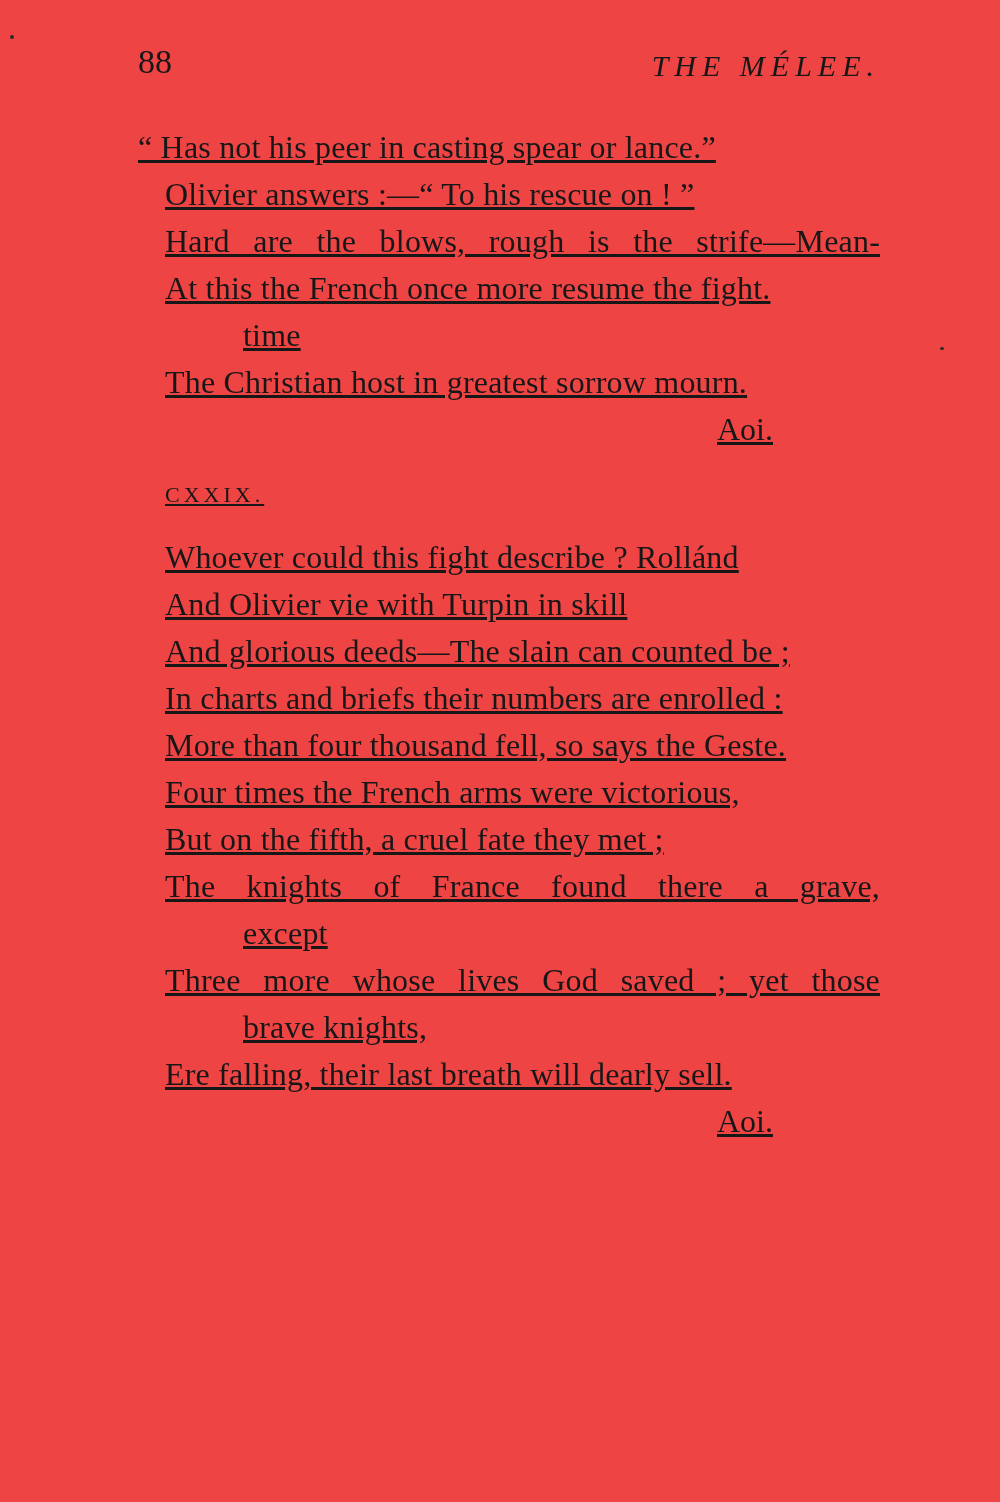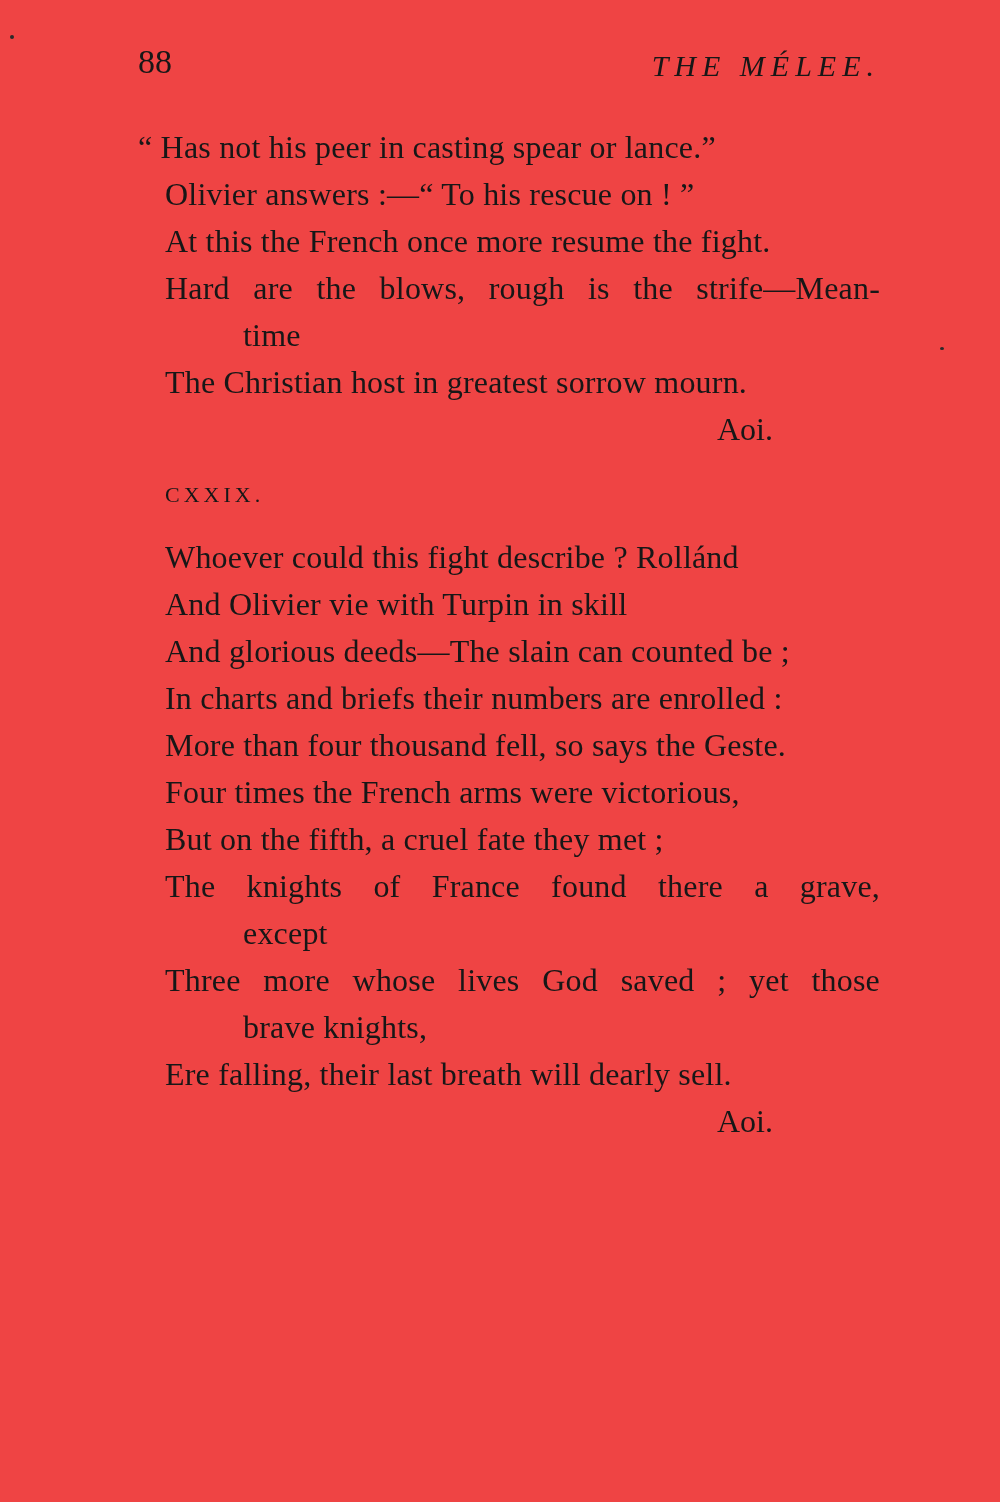--- a/index.html
+++ b/index.html
@@ -37,20 +37,21 @@
     white-space: nowrap;
   }
   
   .poem {
     position: absolute;
     left: 165px;
     top: 124px;
     width: 715px;
     font-size: 32px;
     line-height: 47px;
+    text-decoration: underline;
   }
   .line {
     white-space: nowrap;
     letter-spacing: 0.2px;
   }
   .line.hang {
     text-indent: -27px;
   }
   .line.just {
     white-space: normal;
@@ -91,22 +92,22 @@
   <div class="speck speck-2"></div>
 
   <div class="page-number">88</div>
 
   <div class="running-title">THE MÉLEE.</div>
 
   <div class="poem">
 
     <div class="line hang">“ Has not his peer in casting spear or lance.”</div>
     <div class="line">Olivier answers :—“ To his rescue on ! ”</div>
+    <div class="line just">Hard are the blows, rough is the strife—Mean-</div>
     <div class="line">At this the French once more resume the fight.</div>
-    <div class="line just">Hard are the blows, rough is the strife—Mean-</div>
     <div class="line runover">time</div>
     <div class="line">The Christian host in greatest sorrow mourn.</div>
     <div class="refrain">Aoi.</div>
 
     <div class="laisse-heading">CXXIX.</div>
 
     <div class="line">Whoever could this fight describe ? Rollánd</div>
     <div class="line">And Olivier vie with Turpin in skill</div>
     <div class="line">And glorious deeds—The slain can counted be ;</div>
     <div class="line">In charts and briefs their numbers are enrolled :</div>

